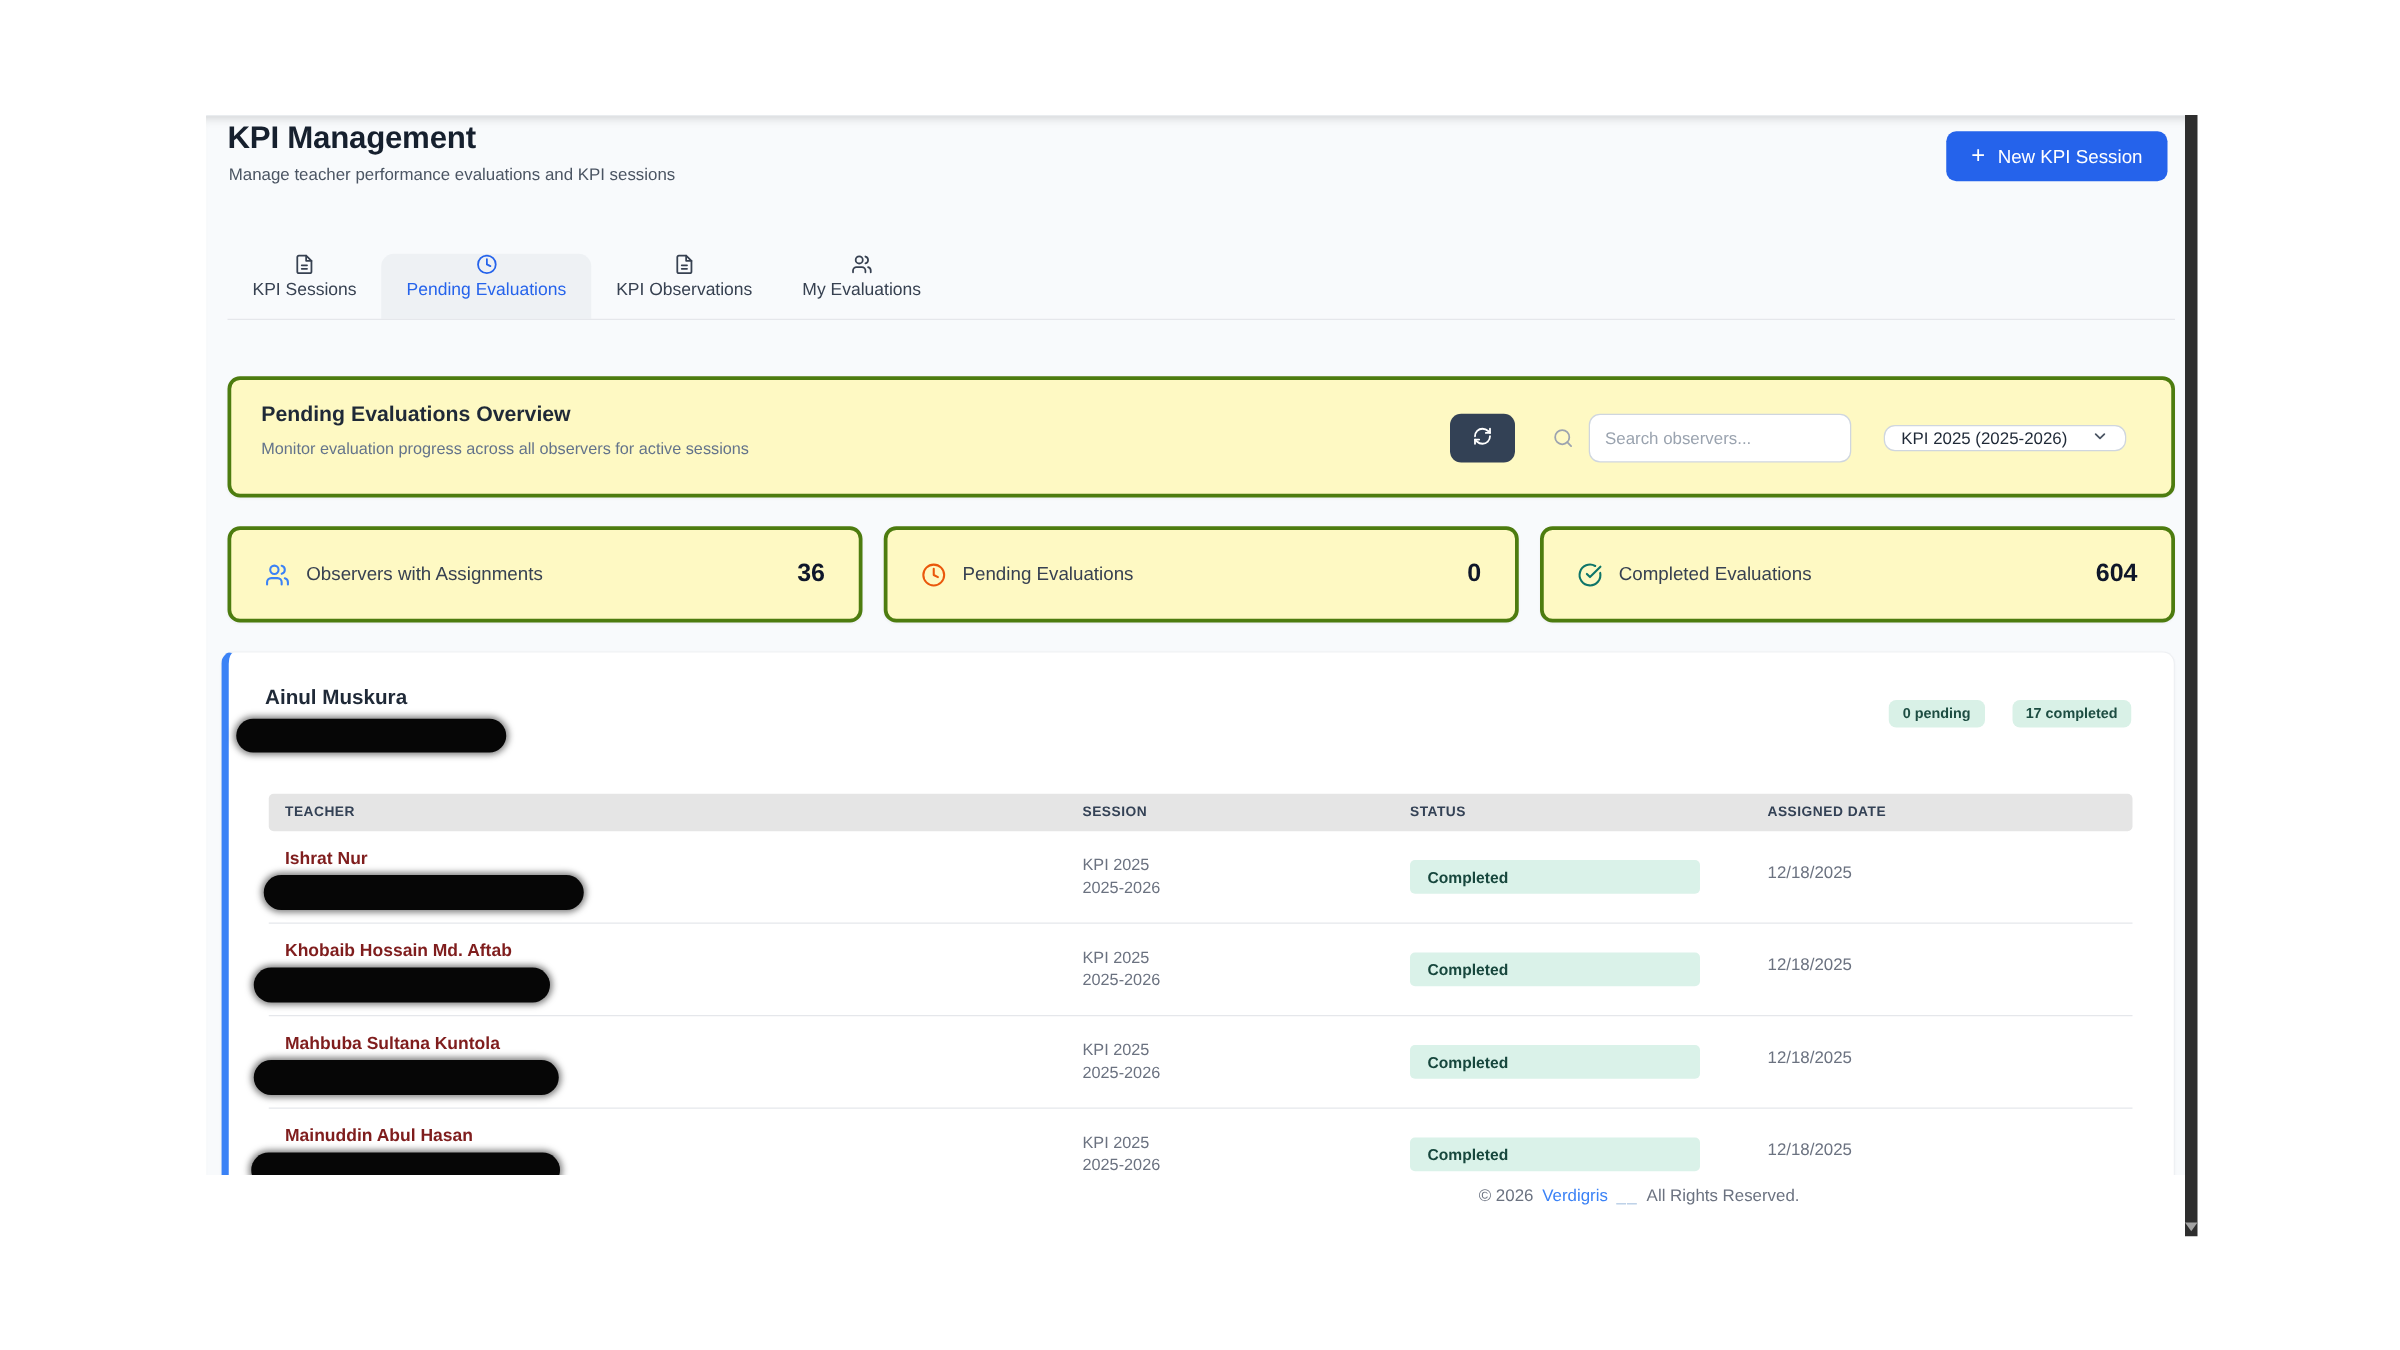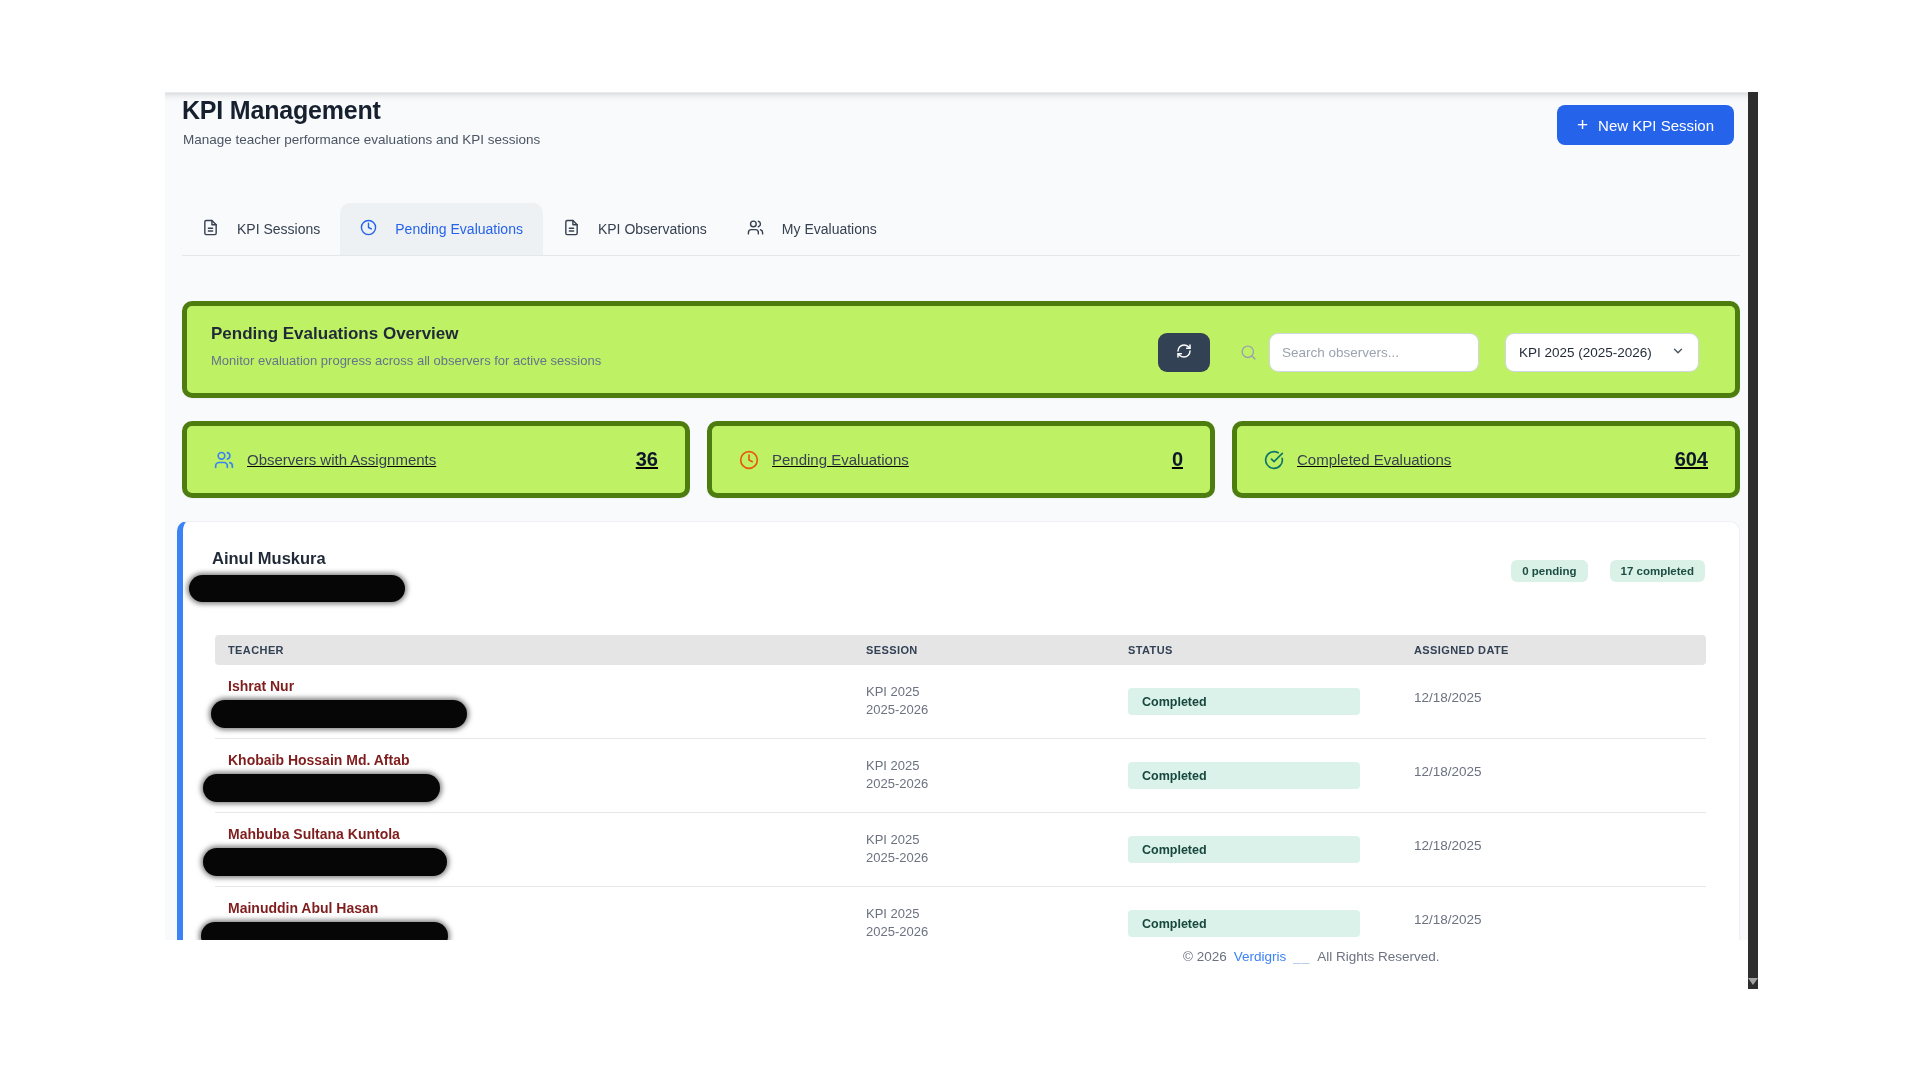--- a/index.html
+++ b/index.html
@@ -17,42 +17,42 @@
   .page-title { position:absolute; left:17px; top:3px; font-size:25px; font-weight:700;
     color:#16202e; letter-spacing:-0.2px; }
   .page-subtitle { position:absolute; left:18px; top:39px; font-size:13.5px; color:#4b5563; }
   .btn-primary { position:absolute; left:1392px; top:12px; height:40px; padding:0 20px;
     background:#2563eb; border:none; border-radius:8px; color:#fff; font-size:15px;
     font-family:inherit; display:flex; align-items:center; gap:10px; cursor:pointer; }
   .btn-primary .plus { font-size:19px; font-weight:400; line-height:1; margin-top:-2px; }
 
   
   .tabs { position:absolute; left:17px; top:110px; height:52px; display:flex; align-items:stretch; }
-  .tab { display:flex; align-items:center; gap:18px; padding:0 20px; font-size:14px;
-    color:#374151; cursor:pointer; }
+  .tab { display:flex; align-items:center; gap:0; padding:0 20px; font-size:14px;
+    color:#374151; cursor:pointer;flex-direction:column; }
   .tab svg { width:17px; height:17px; }
   .tab.active { background:#eef1f4; border-radius:10px 10px 0 0; color:#2563eb; }
   .tab-divider { position:absolute; left:17px; top:162px; width:1558px; height:1px; background:#e5e7eb; }
 
   
-  .card { background:#bef264; border:5px solid #4d7c0f; border-radius:10px;
-    box-shadow:0 1px 2px rgba(16,24,40,0.04);text-decoration:underline; }
+  .card { background:#fef9c3; border:3px solid #4d7c0f; border-radius:10px;
+    box-shadow:0 1px 2px rgba(16,24,40,0.04); }
   .overview-card { position:absolute; left:17px; top:208px; width:1558px; height:97px; }
   .ov-title { position:absolute; left:24px; top:18px; font-size:17px; font-weight:700; color:#1f2937; }
   .ov-subtitle { position:absolute; left:24px; top:47px; font-size:13px; color:#64748b; }
   .ov-controls { position:absolute; right:36px; top:27px; display:flex; align-items:center; }
   .refresh-btn { width:52px; height:39px; background:#334155; border:none; border-radius:9px;
     color:#fff; display:flex; align-items:center; justify-content:center; margin-right:30px; cursor:pointer; }
   .refresh-btn svg { width:16px; height:16px; }
   .search-glyph { color:#9ca3af; margin-right:12px; display:flex; }
   .search-glyph svg { width:17px; height:17px; }
   .search-input { width:210px; height:39px; border:1.5px solid #cfd6df; border-radius:9px;
     padding:0 12px; font-size:13.5px; color:#374151; font-family:inherit; background:#fff; outline:none; }
   .search-input::placeholder { color:#9aa3af; }
-  .session-select { width:194px; height:39px; border:1.5px solid #cfd6df; border-radius:9px;
+  .session-select { width:194px; height:21px; border:1.5px solid #cfd6df; border-radius:9px;
     margin-left:26px; background:#fff; display:flex; align-items:center; justify-content:space-between;
     padding:0 13px; font-size:13.5px; color:#1f2937; cursor:pointer; }
   .session-select svg { width:14px; height:14px; color:#4b5563; }
 
   
   .stats-row { position:absolute; left:17px; top:328px; width:1558px; display:flex; gap:17px; }
   .stat-card { flex:1; height:77px; display:flex; align-items:center; padding:0 27px; }
   .stat-card .s-icon { display:flex; margin-right:13px; }
   .stat-card .s-icon svg { width:20px; height:20px; }
   .stat-label { font-size:15px; color:#374151; }

